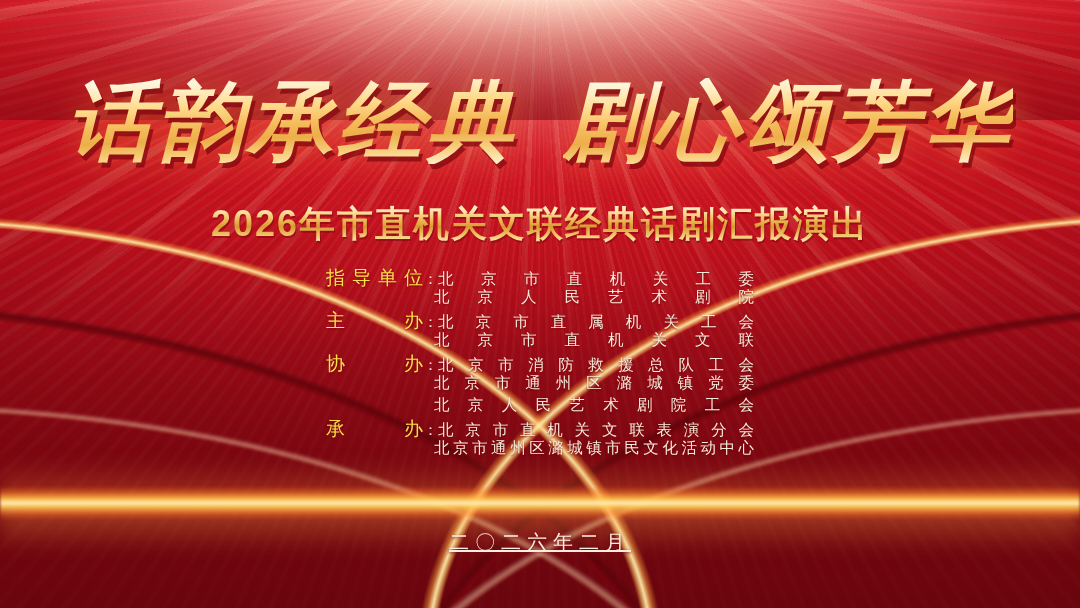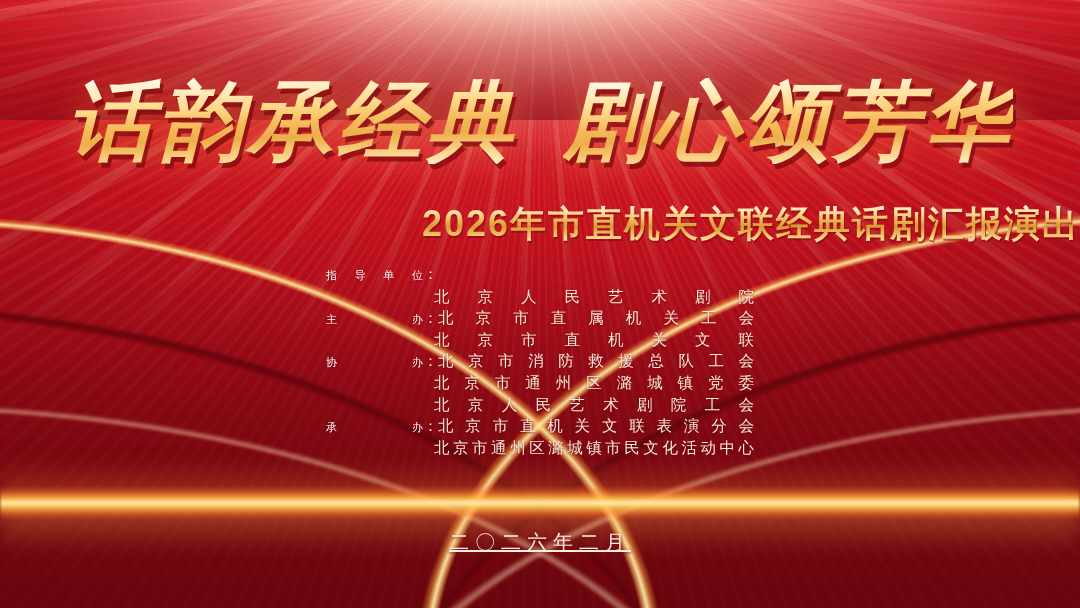--- a/index.html
+++ b/index.html
@@ -162,21 +162,21 @@
       #fffdf4 0%, #ffeec4 16%, #ffd98a 34%,
       #f5bc5c 52%, #ecae49 66%, #f8cf7e 82%, #fff2cf 100%);
     -webkit-background-clip:text;background-clip:text;
     color:transparent;-webkit-text-fill-color:transparent;
     filter:drop-shadow(3px 5px 0 rgba(128,6,14,.72))
            drop-shadow(0 0 16px rgba(255,160,70,.35));
   }
 
   
   .subtitle{
-    position:absolute;top:203px;left:0;right:0;text-align:right;
+    position:absolute;top:203px;left:0;right:0;text-align:center;
     font-size:36px;font-weight:700;letter-spacing:2px;line-height:1.15;
     background:linear-gradient(180deg,
       #fff6de 0%, #ffe3a6 20%, #e8ad45 48%,
       #d79a33 58%, #f3c86f 80%, #fff1cc 100%);
     -webkit-background-clip:text;background-clip:text;
     color:transparent;-webkit-text-fill-color:transparent;
     filter:drop-shadow(1px 2px 0 rgba(132,7,16,.6));
     white-space:nowrap;
   }
 
@@ -187,22 +187,22 @@
     gap:0;
   }
   .credit-line{
     display:flex;align-items:baseline;
     width:428px;
     height:21.6px;
   }
   .credit-label{
     width:97px;
     flex:0 0 97px;
-    font-size:11px;
-    color:#ffffff;
+    font-size:19px;
+    color:#fde047;
     text-align:justify;
     text-align-last:justify;
     letter-spacing:0;
     text-shadow:0 1px 2px rgba(110,4,12,.75);
     white-space:nowrap;
   }
   .credit-colon{
     flex:0 0 11px;
     font-size:15px;color:#f7e7d6;
     text-shadow:0 1px 2px rgba(110,4,12,.75);
@@ -256,20 +256,21 @@
       <span class="title-part">剧心颂芳华</span>
     </div>
 
     <div class="subtitle">2026年市直机关文联经典话剧汇报演出</div>
 
     <div class="credits">
 
       <div class="credit-line">
         <span class="credit-label">指导单位</span>
         <span class="credit-colon">：</span>
+        <span class="credit-value">北京市直机关工委</span>
       </div>
       <div class="credit-line">
         <span class="credit-label"></span>
         <span class="credit-colon"></span>
         <span class="credit-value">北京人民艺术剧院</span>
       </div>
       <div class="credit-line">
         <span class="credit-label">主办</span>
         <span class="credit-colon">：</span>
         <span class="credit-value">北京市直属机关工会</span>

